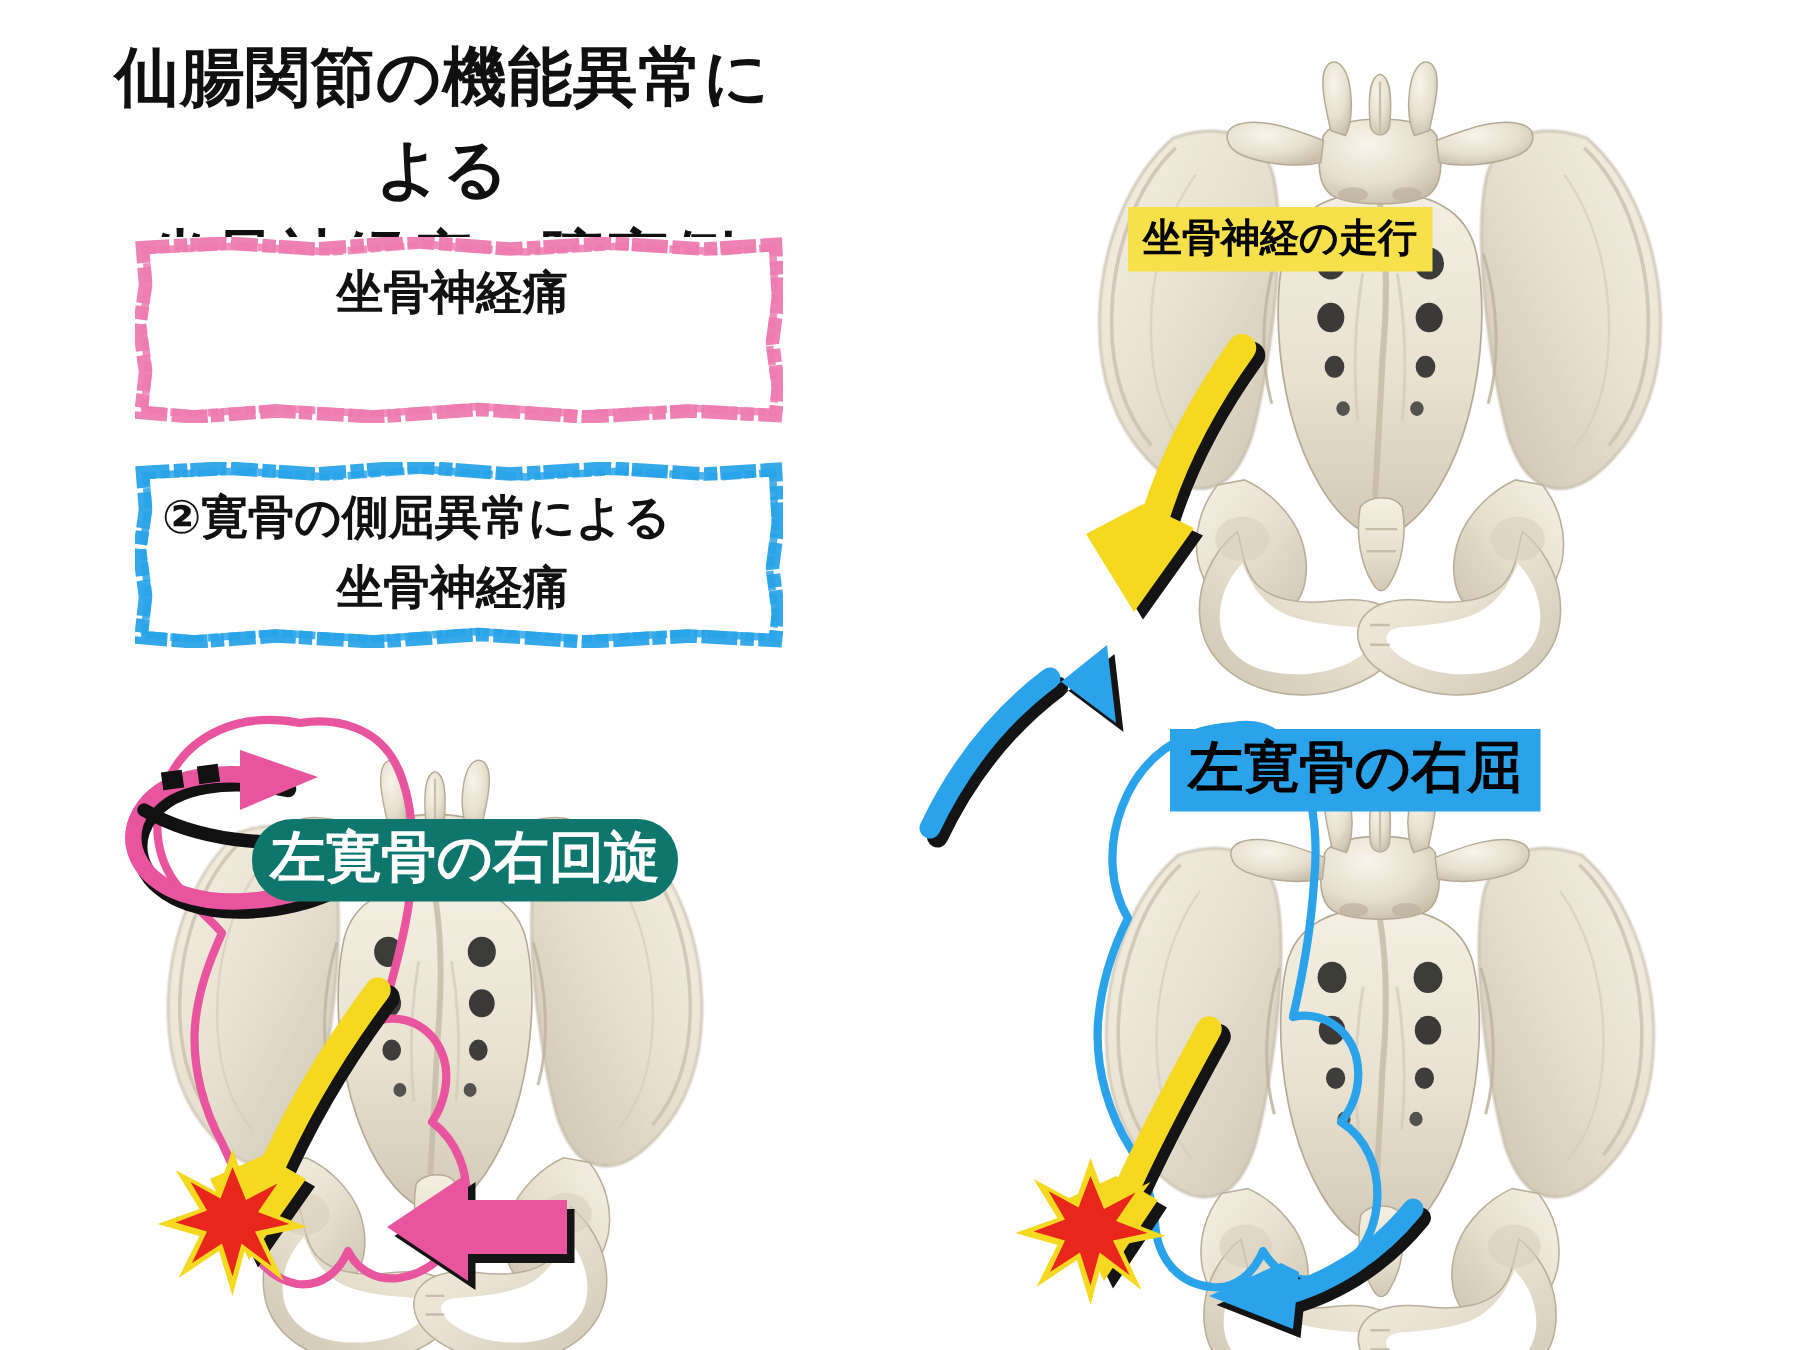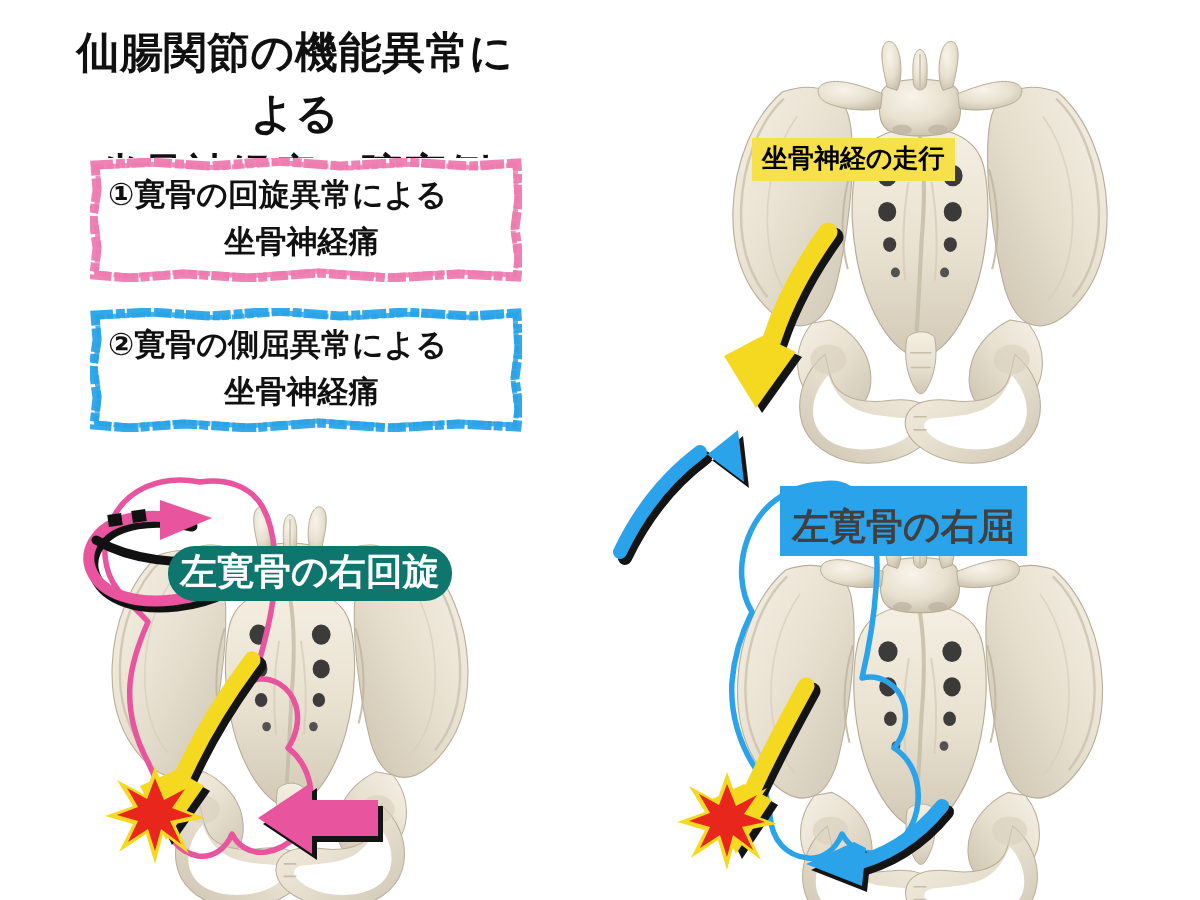--- a/index.html
+++ b/index.html
@@ -60,23 +60,23 @@
     left:168px;top:546px;
     background:#0f766e;
     color:#ffffff;
     font-size:37px;
     padding:7px 12px 11px 12px;
     border-radius:27px;
   }
   #label-blue{
     left:780px;top:486px;
     background:#2BA3EA;
-    color:#404040;
+    color:#000000;
     font-size:37px;
-    padding:22px 12px 11px 12px;
+    padding:7px 12px 11px 12px;
   }
 </style>
 </head>
 <body>
 
 <svg id="canvas" viewBox="0 0 1200 900">
   <defs>
 
     <linearGradient id="boneG" x1="0" y1="0" x2="1" y2="1">
       <stop offset="0%" stop-color="#F5F0E4"></stop>
@@ -315,21 +315,20 @@
 坐骨神経痛の障害例</div>
 
 <div class="roughbox" id="box-pink">
   <svg class="rb-svg" viewBox="0 0 432 124" preserveAspectRatio="none">
     <path d="M5,7 L60,4 L120,8 L185,3 L250,8 L315,4 L380,8 L427,5 L429,40 L425,70 L429,100 L427,119
              L370,116 L300,120 L230,115 L160,120 L95,116 L40,120 L4,117 L7,90 L3,60 L7,32 Z" fill="none" stroke="#ED7BB0" stroke-width="9" stroke-linejoin="miter" stroke-dasharray="18 3 9 2 24 3" opacity="0.95"></path>
     <path d="M7,9 L70,6 L130,10 L195,5 L260,10 L325,6 L390,10 L425,7 L427,42 L423,72 L427,102 L425,117
              L368,114 L298,118 L228,113 L158,118 L93,114 L38,118 L6,115 L9,88 L5,58 L9,30 Z" fill="none" stroke="#ED7BB0" stroke-width="5" stroke-linejoin="miter" stroke-dasharray="7 3 13 2" opacity="0.85"></path>
   </svg>
   <div class="rb-text">
-    <span class="rb-line1">①寛骨の回旋異常による</span>
     <span class="rb-line2">坐骨神経痛</span>
   </div>
 </div>
 
 <div class="roughbox" id="box-blue">
   <svg class="rb-svg" viewBox="0 0 432 124" preserveAspectRatio="none">
     <path d="M5,7 L60,4 L120,8 L185,3 L250,8 L315,4 L380,8 L427,5 L429,40 L425,70 L429,100 L427,119
              L370,116 L300,120 L230,115 L160,120 L95,116 L40,120 L4,117 L7,90 L3,60 L7,32 Z" fill="none" stroke="#29A3E8" stroke-width="9" stroke-linejoin="miter" stroke-dasharray="18 3 9 2 24 3" opacity="0.95"></path>
     <path d="M7,9 L70,6 L130,10 L195,5 L260,10 L325,6 L390,10 L425,7 L427,42 L423,72 L427,102 L425,117
              L368,114 L298,118 L228,113 L158,118 L93,114 L38,118 L6,115 L9,88 L5,58 L9,30 Z" fill="none" stroke="#29A3E8" stroke-width="5" stroke-linejoin="miter" stroke-dasharray="7 3 13 2" opacity="0.85"></path>

